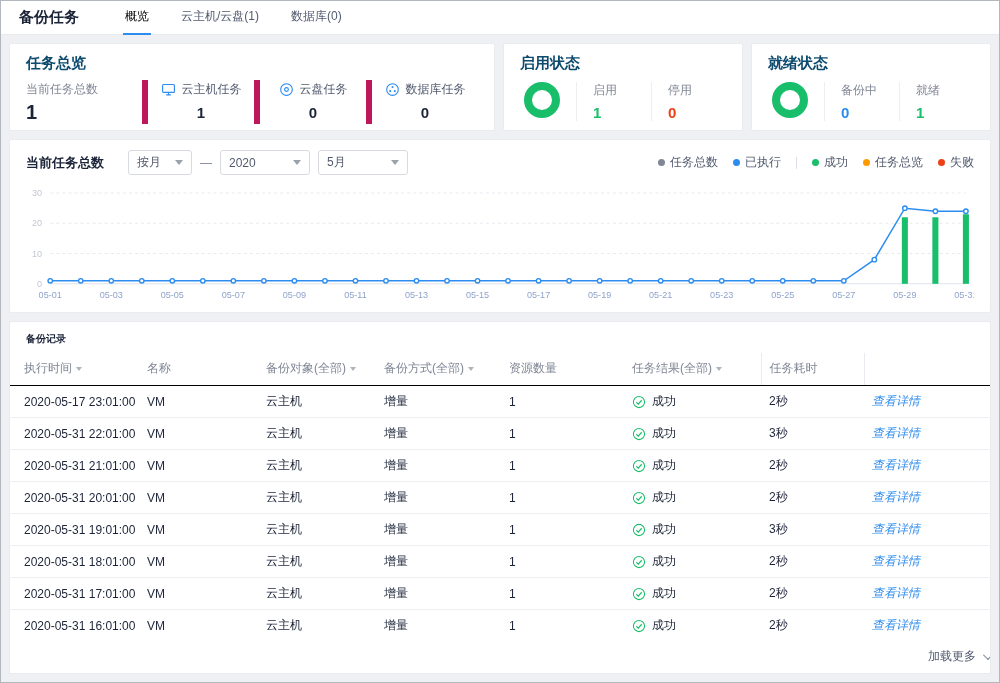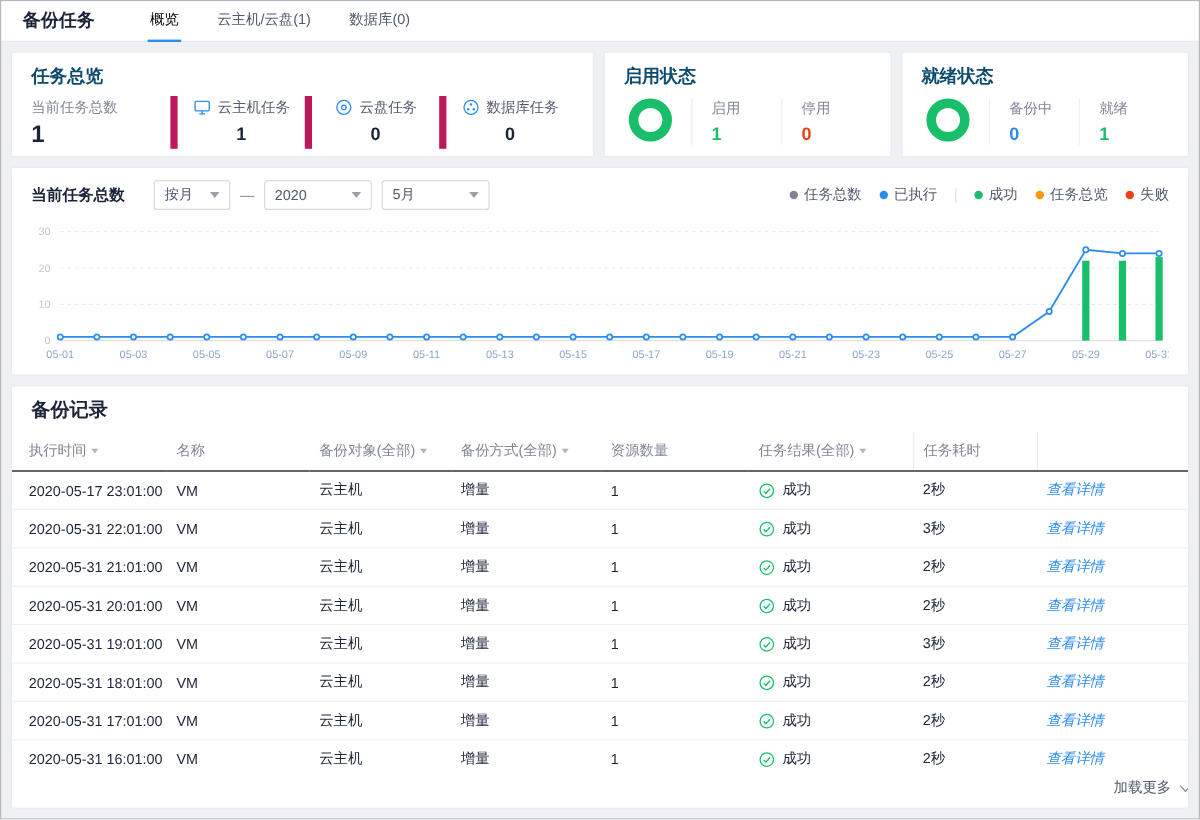--- a/index.html
+++ b/index.html
@@ -39,21 +39,21 @@
   .select.w-month { width:90px; }
   .filter-sep { font-size:12px; color:#808695; margin:0 8px; }
   .caret-down { width:0; height:0; border-left:4px solid transparent; border-right:4px solid transparent; border-top:5px solid #9aa1ac; margin-left:6px; }
   .legend { margin-left:auto; display:flex; align-items:center; gap:15px; }
   .legend-item { display:flex; align-items:center; gap:5px; font-size:12px; color:#515a6e; cursor:pointer; }
   .legend-dot { width:7px; height:7px; border-radius:50%; }
   .legend-divider { width:1px; height:12px; background:#dcdfe5; }
   .chart-area { margin-top:10px; }
   .chart-area svg { display:block; width:100%; }
   .table-card { flex:1; margin:8px; display:flex; flex-direction:column; overflow:hidden; }
-  .table-title { flex:none; font-size:16px; font-weight:bold; color:#1c2438; padding:10px 16px 7px; }
+  .table-title { flex:none; font-size:10px; font-weight:bold; color:#1c2438; padding:10px 16px 7px; }
   .table-scroll { flex:1; overflow:hidden; }
   table { width:100%; border-collapse:collapse; table-layout:fixed; font-size:12px; }
   th { font-weight:normal; text-align:left; color:#808695; padding:7px 8px 8px; border-bottom:1px solid #000000; white-space:nowrap; }
   th .caret-down { display:inline-block; border-top-color:#aeb4bd; margin-left:4px; vertical-align:middle; border-left-width:3.5px; border-right-width:3.5px; border-top-width:4.5px; }
   th.divider { border-right:1px solid #e8ebef; }
   td { color:#1c2438; padding:7px 8px; border-bottom:1px solid #edeff3; white-space:nowrap; overflow:hidden; }
   th:first-child, td:first-child { padding-left:14px; }
   .result-cell { display:flex; align-items:center; gap:6px; }
   .link { color:#2d8cf0; cursor:pointer;font-style:italic; }
   .load-more { flex:none; display:flex; align-items:center; justify-content:flex-end; gap:7px; padding:7px 0 8px; font-size:12px; color:#515a6e; cursor:pointer; background:#fff; }

